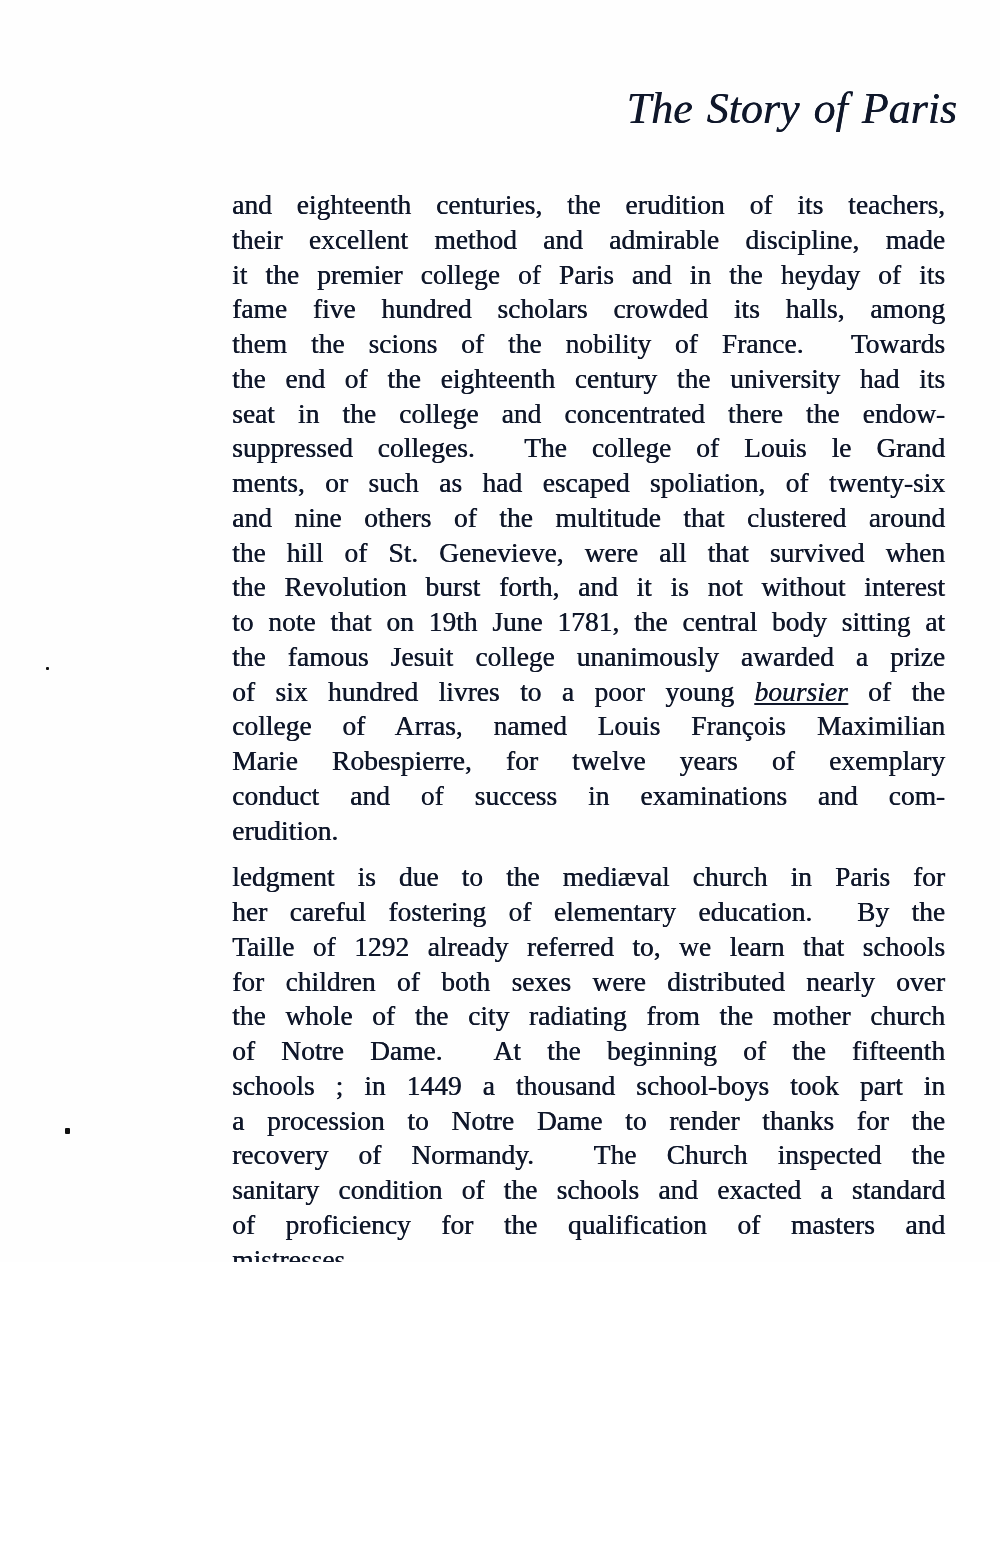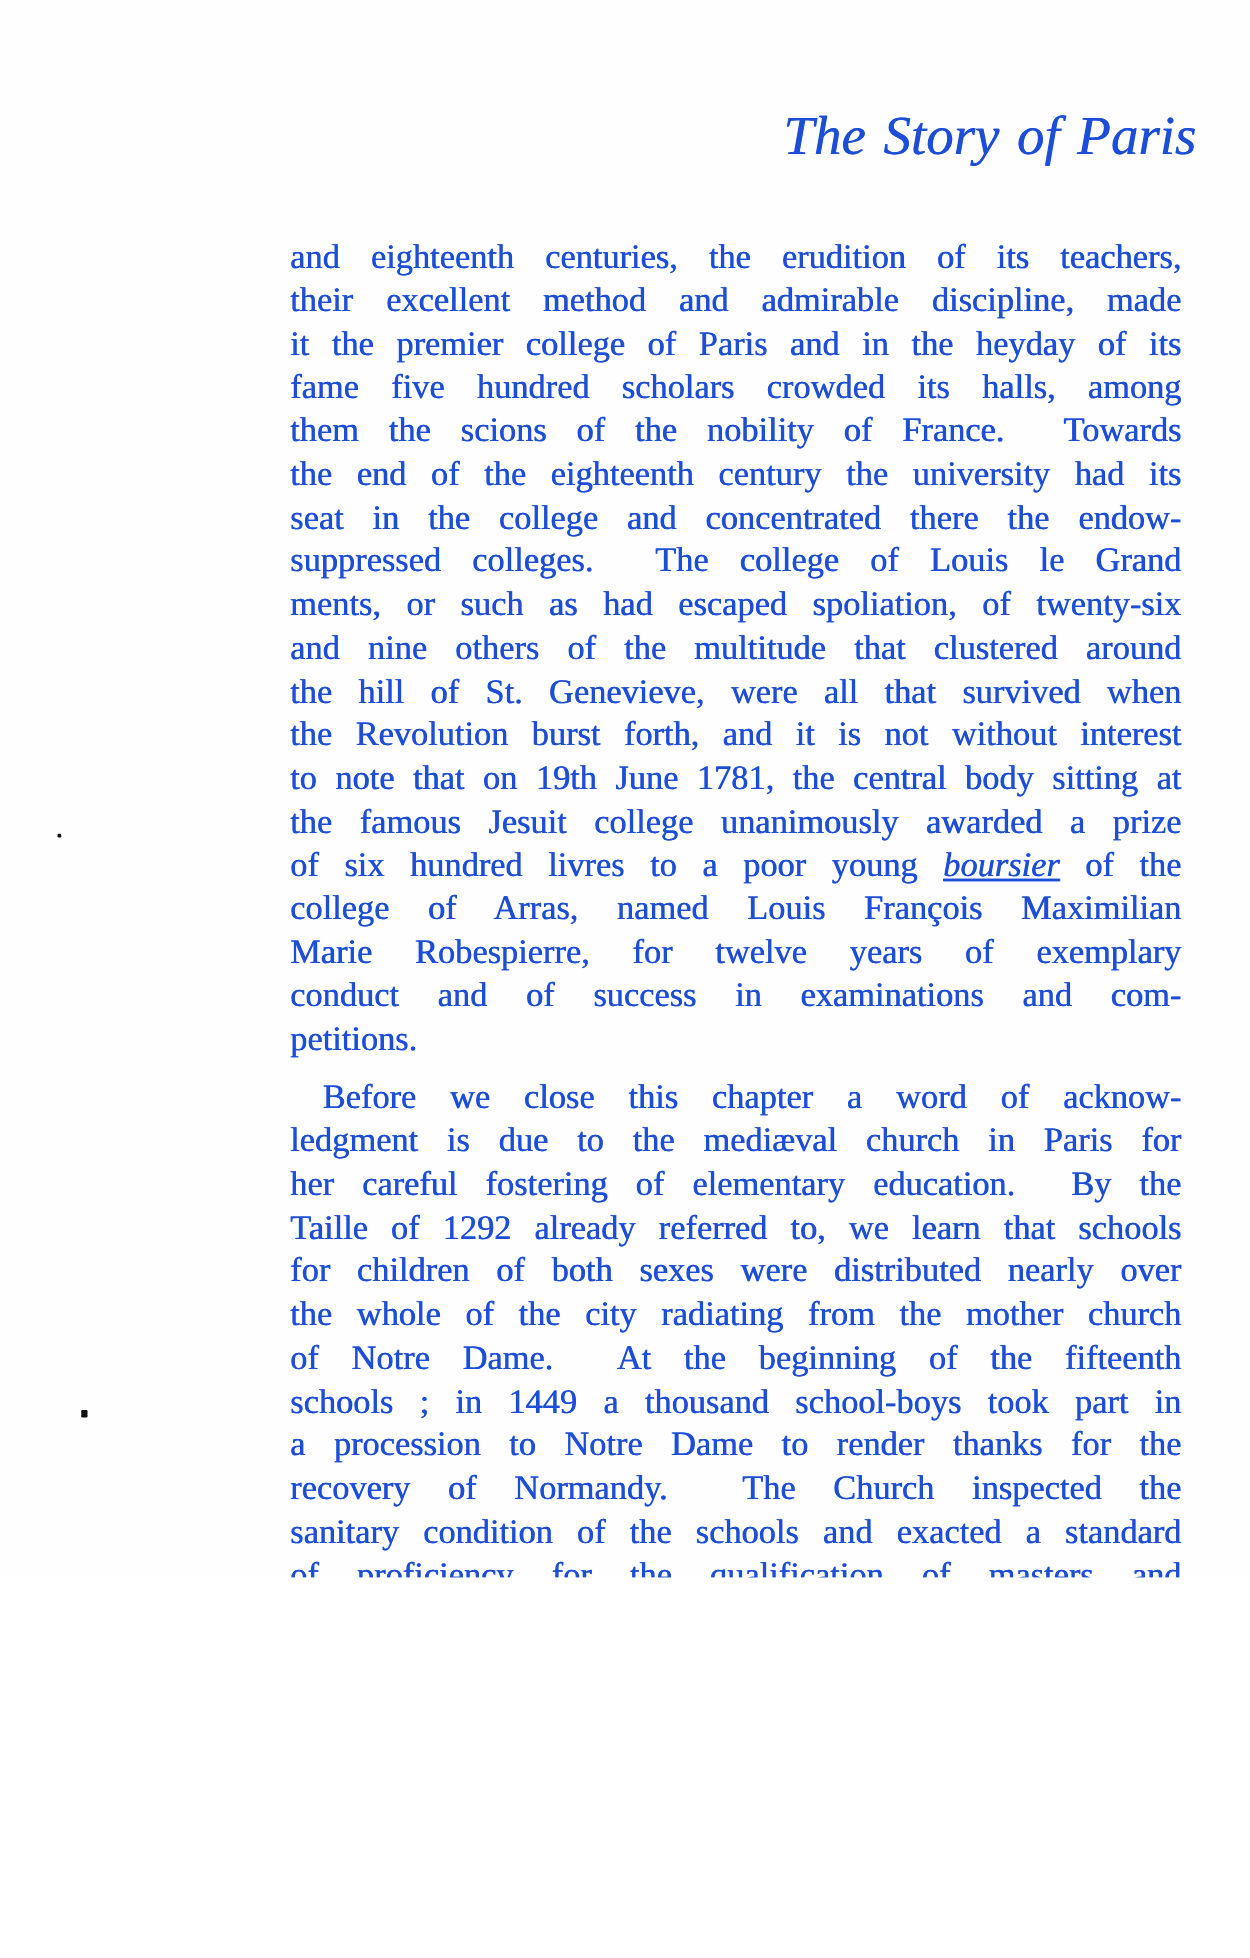--- a/index.html
+++ b/index.html
@@ -7,21 +7,21 @@
     padding: 0;
     background: #ffffff;
   }
   #page {
     position: relative;
     width: 1000px;
     height: 1262px;
     background: #fefefe;
     overflow: hidden;
     font-family: "Liberation Serif", "DejaVu Serif", serif;
-    color: #1d4ed8;
+    color: #0f172a;
   }
   
   .running-header {
     position: absolute;
     top: 84px;
     right: 43px;
     font-style: italic;
     font-size: 44px;
     line-height: 1.15;
     word-spacing: 3px;
@@ -92,24 +92,23 @@
         <div class="line"><span>ments, or such as had escaped spoliation, of twenty-six</span></div>
         <div class="line"><span>and nine others of the multitude that clustered around</span></div>
         <div class="line"><span>the hill of St. Genevieve, were all that survived when</span></div>
         <div class="line"><span>the Revolution burst forth, and it is not without interest</span></div>
         <div class="line"><span>to note that on 19th June 1781, the central body sitting at</span></div>
         <div class="line"><span>the famous Jesuit college unanimously awarded a prize</span></div>
         <div class="line"><span>of six hundred livres to a poor young </span><i>boursier</i><span> of the</span></div>
         <div class="line"><span>college of Arras, named Louis François Maximilian</span></div>
         <div class="line"><span>Marie Robespierre, for twelve years of exemplary</span></div>
         <div class="line"><span>conduct and of success in examinations and com-</span></div>
-        <div class="line last"><span>petitions.</span></div>
+        <div class="line last"><span>erudition.</span></div>
       </div>
       <div class="para">
-        <div class="line indent"><span>Before we close this chapter a word of acknow-</span></div>
         <div class="line"><span>ledgment is due to the mediæval church in Paris for</span></div>
         <div class="line"><span>her careful fostering of elementary education.&nbsp; By the</span></div>
         <div class="line"><span>Taille of 1292 already referred to, we learn that schools</span></div>
         <div class="line"><span>for children of both sexes were distributed nearly over</span></div>
         <div class="line"><span>the whole of the city radiating from the mother church</span></div>
         <div class="line"><span>of Notre Dame.&nbsp; At the beginning of the fifteenth</span></div>
         <div class="line"><span>schools&nbsp;; in 1449 a thousand school-boys took part in</span></div>
         <div class="line"><span>a procession to Notre Dame to render thanks for the</span></div>
         <div class="line"><span>recovery of Normandy.&nbsp; The Church inspected the</span></div>
         <div class="line"><span>sanitary condition of the schools and exacted a standard</span></div>

